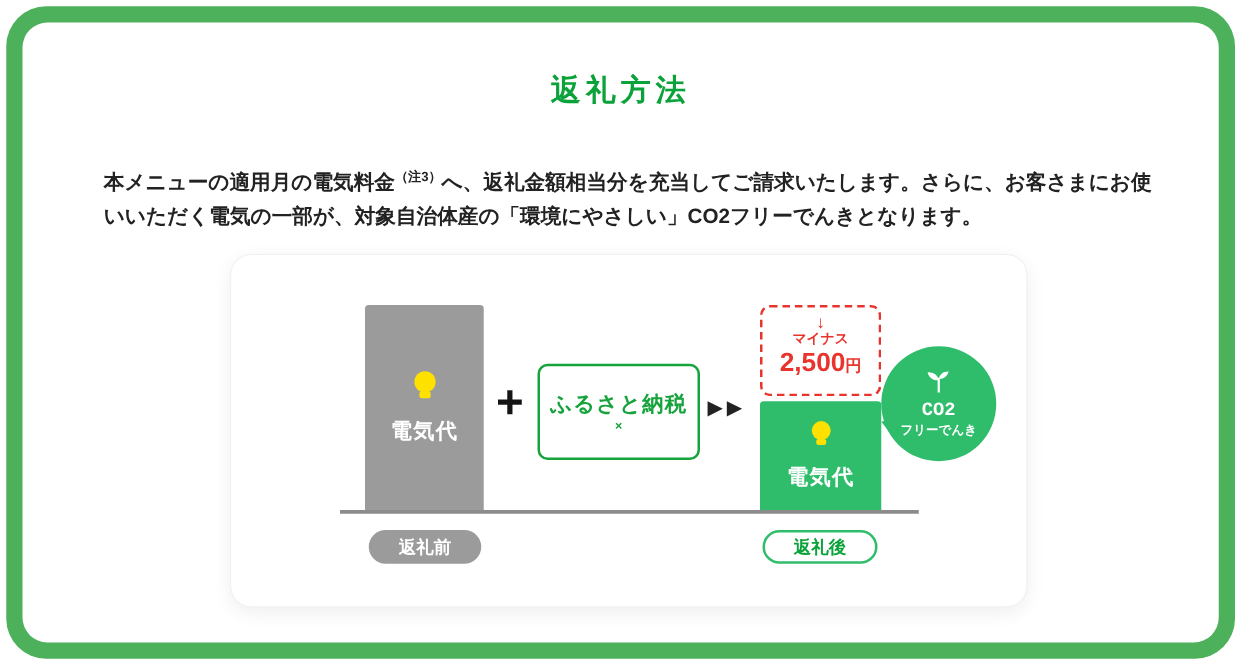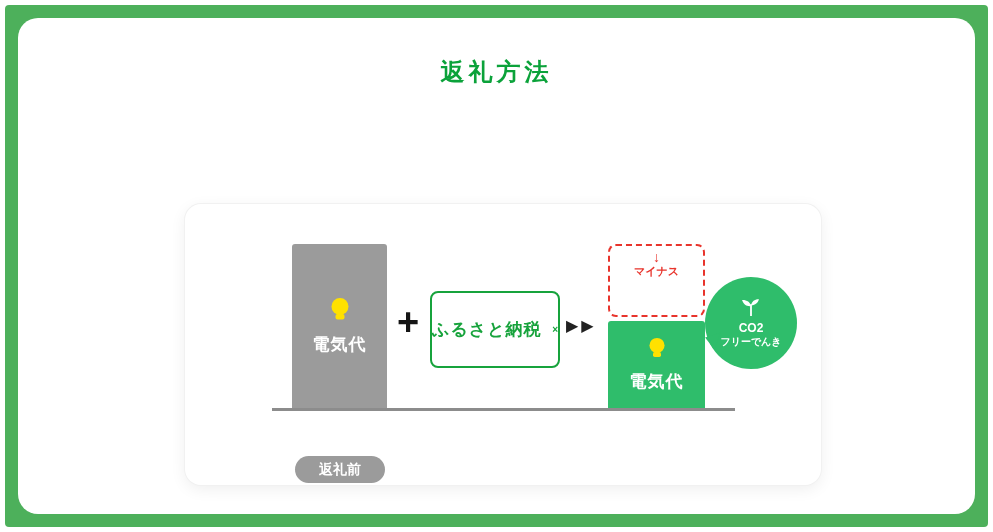--- a/index.html
+++ b/index.html
@@ -2,21 +2,21 @@
 <html style="--frame-green: #4db05b; --title-green: #0ba23a; --bar-gray: #9b9b9b; --bar-green: #2fbd6b; --logo-green: #17a33c; --alert-red: #e8342c; --bulb-yellow: #ffe100;"><head>
 <meta charset="utf-8">
 <style>
   html,body{margin:0;padding:0;background:#ffffff;}
   .stage{
     position:relative;width:993px;height:532px;background:#ffffff;overflow:hidden;
     font-family:"Liberation Sans","DejaVu Sans",sans-serif;
   }
   .frame{
     position:absolute;left:5px;top:5px;width:983px;height:522px;
-    background:var(--frame-green,#4db05b);border-radius:4px;
+    background:var(--frame-green,#4db05b);border-radius:32px;
   }
   .card{
     position:absolute;left:13px;top:13px;right:13px;bottom:13px;
     background:#ffffff;border-radius:20px;
   }
   .title{
     position:absolute;left:0;top:38px;width:100%;text-align:center;
     font-size:24px;font-weight:bold;letter-spacing:4px;color:var(--title-green,#0ba23a);
   }
   .desc{
@@ -34,30 +34,30 @@
     position:absolute;display:flex;flex-direction:column;align-items:center;justify-content:center;
   }
   .bar-gray{left:107px;top:40px;width:95px;height:164px;background:var(--bar-gray,#9b9b9b);border-radius:3px 3px 0 0;}
   .bar-green{left:423px;top:117px;width:97px;height:87px;background:var(--bar-green,#2fbd6b);border-radius:3px 3px 0 0;}
   .bar-label{color:#fff;font-size:17px;font-weight:bold;letter-spacing:1px;margin-top:5px;}
   .baseline{position:absolute;left:87px;top:204px;width:463px;height:3px;background:#8c8c8c;}
   .pill{
     position:absolute;height:27px;border-radius:14px;text-align:center;
     font-size:14px;font-weight:bold;line-height:26px;
   }
-  .pill-before{left:110px;top:220px;width:90px;background:var(--bar-gray,#9b9b9b);color:#fff;margin-top:32px;}
+  .pill-before{left:110px;top:220px;width:90px;background:var(--bar-gray,#9b9b9b);color:#fff;}
   .pill-after{left:425px;top:220px;width:92px;background:#fff;border:2px solid var(--bar-green,#2fbd6b);color:var(--title-green,#0ba23a);line-height:23px;}
   .plus{
     position:absolute;left:203px;top:99px;width:40px;text-align:center;
     font-size:38px;font-weight:800;color:#151515;line-height:1;
   }
   .logo-box{
     position:absolute;left:245px;top:87px;width:130px;height:77px;
     background:#fff;border:2px solid var(--logo-green,#17a33c);border-radius:8px;
-    display:flex;align-items:center;justify-content:space-between;
+    display:flex;flex-direction:column;align-items:center;justify-content:center;
   }
   .logo-line1{font-size:17px;font-weight:800;color:var(--logo-green,#17a33c);letter-spacing:1px;}
   .logo-cross{font-size:10px;font-weight:bold;color:var(--logo-green,#17a33c);margin:1px 0;}
   .logo-line2{font-size:17px;font-weight:800;font-style:italic;color:var(--logo-green,#17a33c);}
   .arrows{position:absolute;left:381px;top:112px;font-size:16px;color:#222;letter-spacing:3px;}
   .discount{
     position:absolute;left:423px;top:40px;width:97px;height:73px;
     background:#fff;border:2px dashed var(--alert-red,#e8342c);border-radius:8px;
     text-align:center;color:var(--alert-red,#e8342c);padding-top:3px;
   }
@@ -68,33 +68,34 @@
   .bubble{
     position:absolute;left:520px;top:73px;width:92px;height:92px;border-radius:50%;
     background:var(--bar-green,#2fbd6b);color:#fff;
     display:flex;flex-direction:column;align-items:center;justify-content:center;
   }
   .bubble-tail{
     position:absolute;left:-9px;top:52px;width:0;height:0;
     border:9px solid transparent;border-right:13px solid var(--bar-green,#2fbd6b);
     transform:rotate(18deg);
   }
-  .bubble-line1{font-size:12px;font-weight:bold;line-height:1.25;}
+  .bubble-line1{font-size:15px;font-weight:bold;line-height:1.25;font-family:Liberation Mono, monospace;}
   .bubble-line2{font-size:10px;font-weight:bold;line-height:1.25;}
   .bulb{display:block;}
 </style>
 </head>
 <body>
 
 <div class="stage">
   <div class="frame">
     <div class="card">
 
       <div class="title">返礼方法</div>
 
+      <p class="desc"><span>本メニューの適用月の電気料金</span><sup>（注3）</sup><span>へ、返礼金額相当分を充当してご請求いたします。さらに、お客さまにお使いいただく電気の一部が、対象自治体産の「環境にやさしい」CO2フリーでんきとなります。</span></p>
 
       <div class="panel">
 
         <div class="baseline"></div>
 
         <div class="bar bar-gray">
           <span class="bulb">
             <svg width="22" height="27" viewBox="0 0 22 27">
               <circle cx="11" cy="9.5" r="8.5" fill="#ffe100"></circle>
               <rect x="6.5" y="17" width="9" height="5.5" rx="2" fill="#ffe100"></rect>
@@ -109,31 +110,33 @@
         <div class="logo-box">
           <span class="logo-line1">ふるさと納税</span>
           <span class="logo-cross">×</span>
         </div>
 
         <div class="arrows">▶▶</div>
 
         <div class="discount">
           <div class="darr">↓</div>
           <div class="dlabel">マイナス</div>
+          <div class="damount"><span>2,500</span><span class="dunit">円</span></div>
         </div>
 
         <div class="bar bar-green">
           <span class="bulb">
             <svg width="20" height="24" viewBox="0 0 22 27">
               <circle cx="11" cy="9.5" r="8.5" fill="#ffe100"></circle>
               <rect x="6.5" y="17" width="9" height="5.5" rx="2" fill="#ffe100"></rect>
             </svg>
           </span>
           <span class="bar-label">電気代</span>
         </div>
+        <div class="pill pill-after">返礼後</div>
 
         <div class="bubble">
           <span class="bubble-tail"></span>
           <span>
             <svg width="24" height="20" viewBox="0 0 26 22">
               <path d="M13 21 C13 15 13 12 13 8" stroke="#ffffff" stroke-width="2" fill="none"></path>
               <path d="M13 10 C7.5 10.5 4.5 7.5 3.2 3.2 C8.5 3 12 5.5 13 10 Z" fill="#ffffff"></path>
               <path d="M13 9 C17.5 9.2 20.5 6.5 21.8 2.4 C17 2.2 14 4.6 13 9 Z" fill="#ffffff"></path>
             </svg>
           </span>

